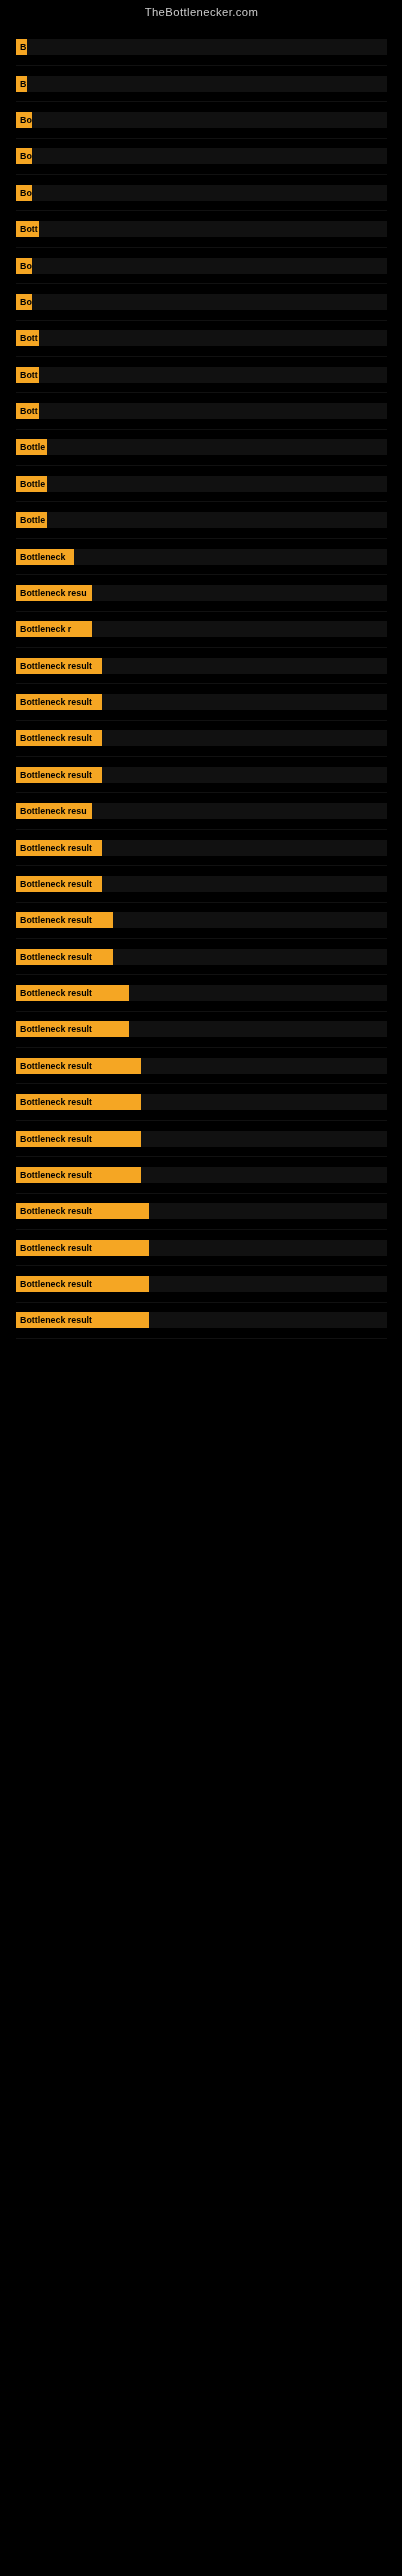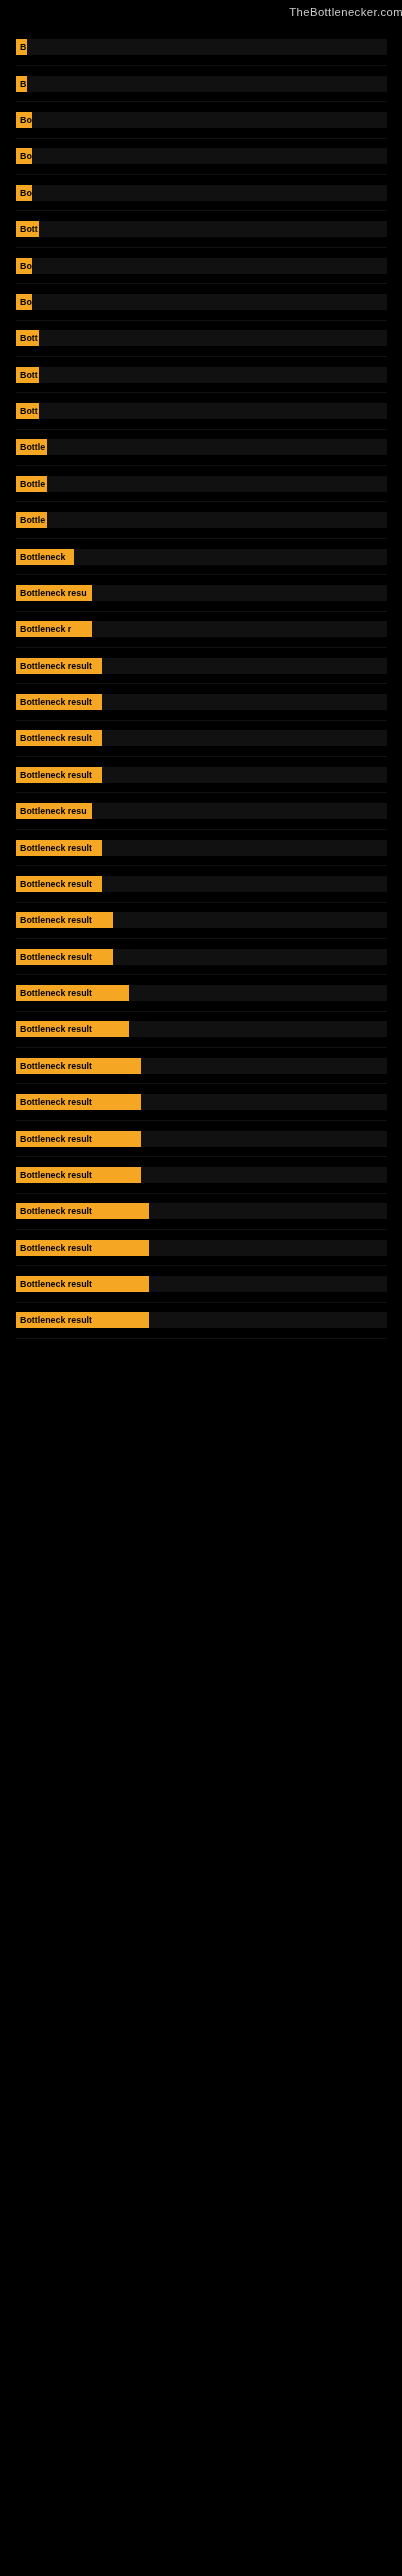--- a/index.html
+++ b/index.html
@@ -10,21 +10,21 @@
 
     body {
       background-color: #000;
       width: 403px;
       font-family: Arial, sans-serif;
       position: relative;
     }
 
     .site-title {
       color: #ccc;
-      text-align: right;
+      text-align: center;
       font-size: 11.3px;
       padding: 6.4px 0 3.2px 0;
       letter-spacing: 0.4px;
     }
 
     .container {
       padding: 8px 16px;
       display: flex;
       flex-direction: column;
       gap: 0;

